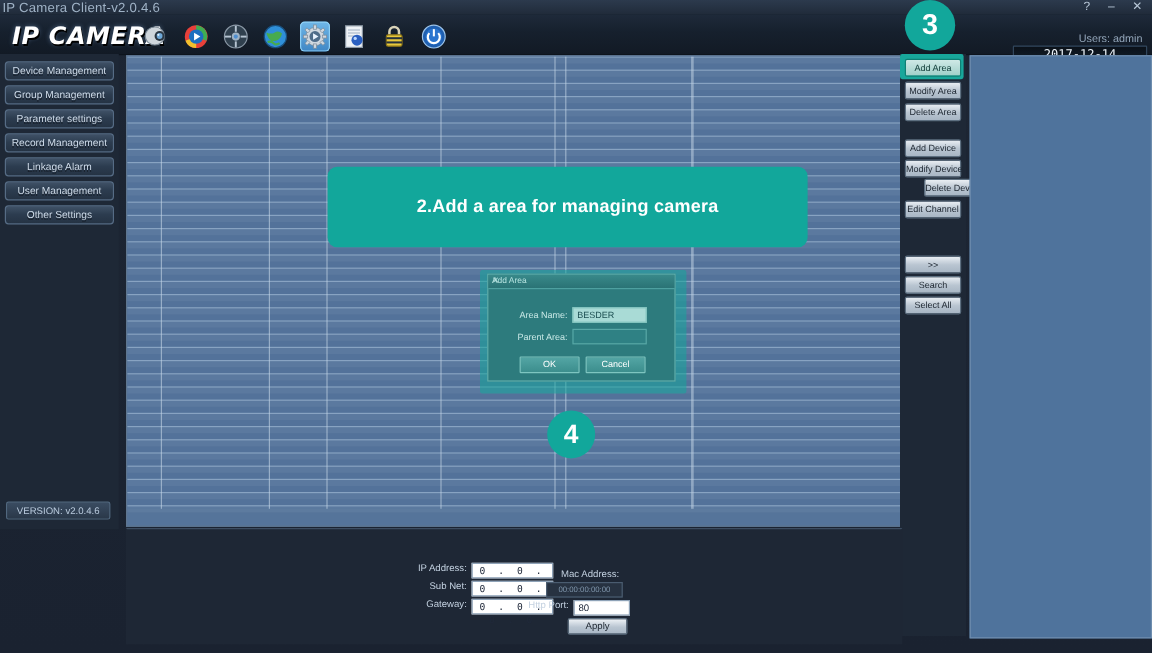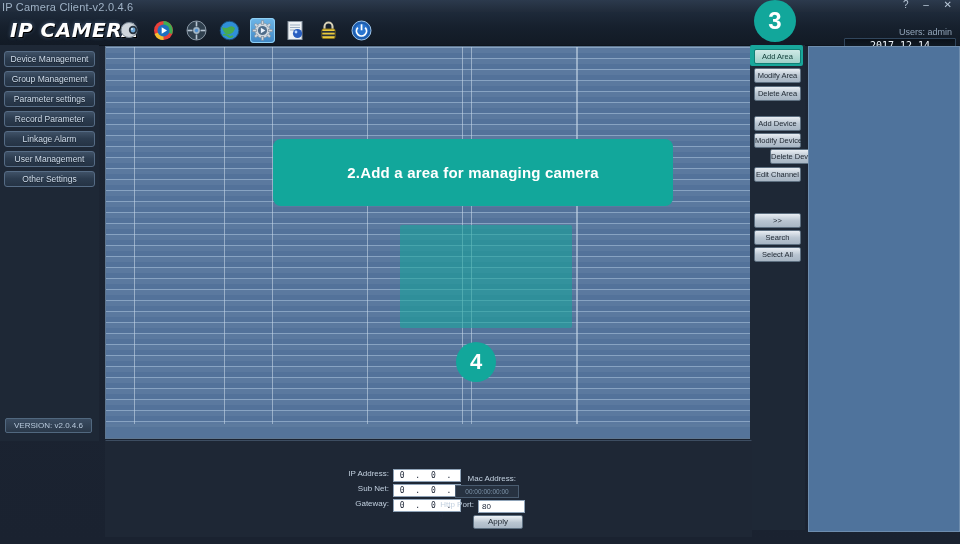--- a/index.html
+++ b/index.html
@@ -231,21 +231,21 @@
       </div>
     <div class="users">Users: admin</div>
     <div class="clock">2017-12-14  10:25:17</div>
   </div>
 
   <div class="sidebar">
     <div id="sidebar-items">
         <div class="sbtn">Device Management</div>
         <div class="sbtn">Group Management</div>
         <div class="sbtn">Parameter settings</div>
-        <div class="sbtn">Record Parameter</div>
+        <div class="sbtn">Record Management</div>
         <div class="sbtn">Linkage Alarm</div>
         <div class="sbtn">User Management</div>
         <div class="sbtn">Other Settings</div>
       </div>
     <div class="verbtn">VERSION: v2.0.4.6</div>
   </div>
 
   <div class="tablewrap">
     <div class="tbody" id="tbody">
         <div class="rowline" style="top: 0px;"></div>
@@ -369,14 +369,30 @@
     <div class="fport">80</div>
   </div>
   <div class="applybtn" style="left:473px;top:515px;">Apply</div>
 
   <div class="callout">2.Add a area for managing camera</div>
 
   <div class="badge" id="badge3">3</div>
   <div class="badge" id="badge4">4</div>
 
   <div class="shadow"></div>
+  <div class="dialog">
+    <div class="dlgtitle">
+      <span>Add Area</span>
+      <span class="dlgclose">✕</span>
+    </div>
+    <div class="dlgrow" style="left:22px;top:27px;">
+      <div class="dlglabel" style="width:44px;">Area Name:</div>
+      <div class="dlginput">BESDER</div>
+    </div>
+    <div class="dlgrow" style="left:22px;top:45px;">
+      <div class="dlglabel" style="width:44px;">Parent Area:</div>
+      <div class="dlginput empty"></div>
+    </div>
+    <div class="dlgbtn" style="left:26px;top:68px;">OK</div>
+    <div class="dlgbtn" style="left:81px;top:68px;">Cancel</div>
+  </div>
 
 </div>
 
 </body></html>

